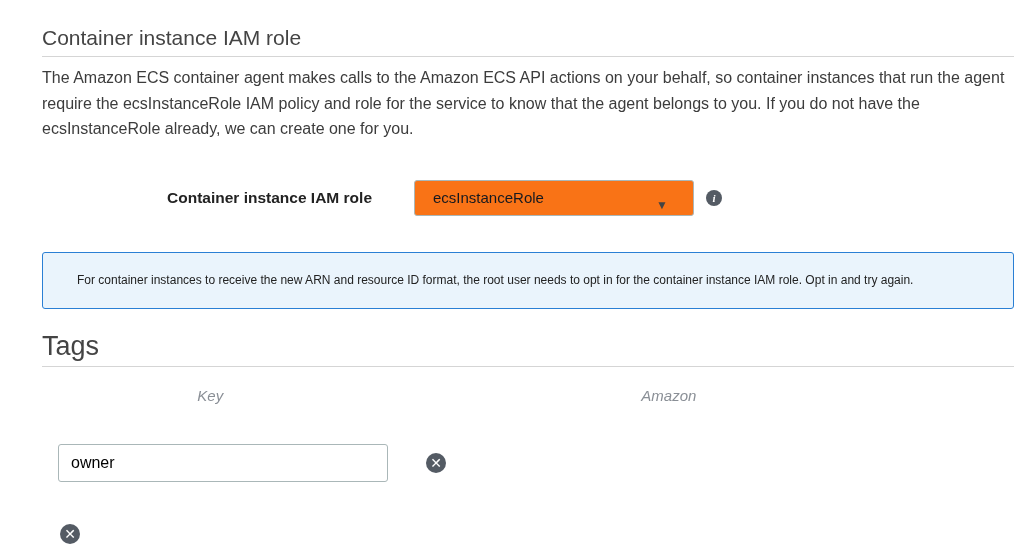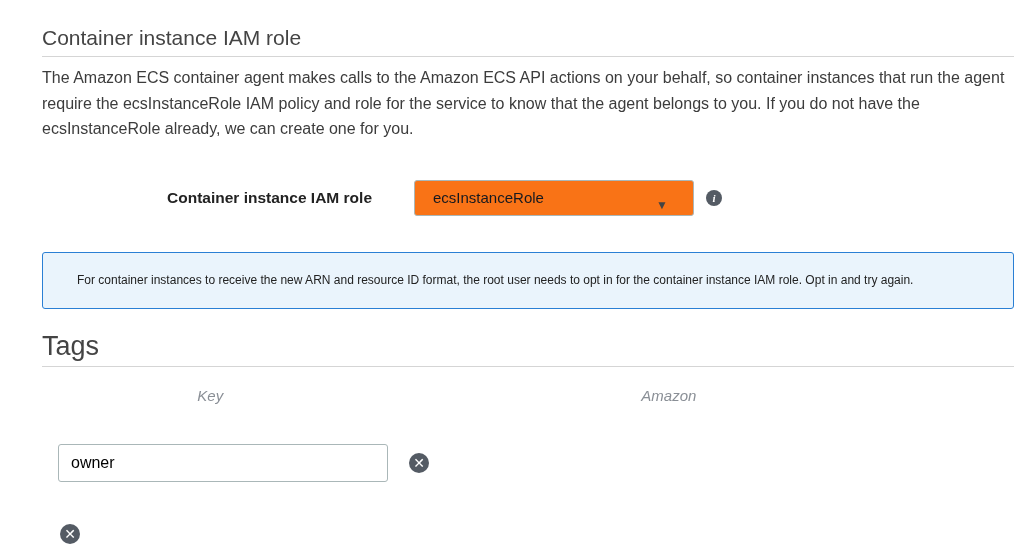--- a/index.html
+++ b/index.html
@@ -106,21 +106,21 @@
     .col-key { width: 330px; }
     .col-value { width: 540px; }
     .col-remove { width: 40px; display:flex; align-items:center; justify-content:center; }
     .col-header-label {
       font-style: italic;
       color: #8a8f96;
       font-size: 15px;
     }
     .tags-row {
       display: flex;
-      gap: 3px;
+      gap: 20px;
       margin-bottom: 10px;
       align-items: center;
     }
     .tag-input {
       height: 38px;
       border: 1px solid #aab7b8;
       border-radius: 3px;
       padding: 0 12px;
       font-size: 16px;
       width: 100%;

